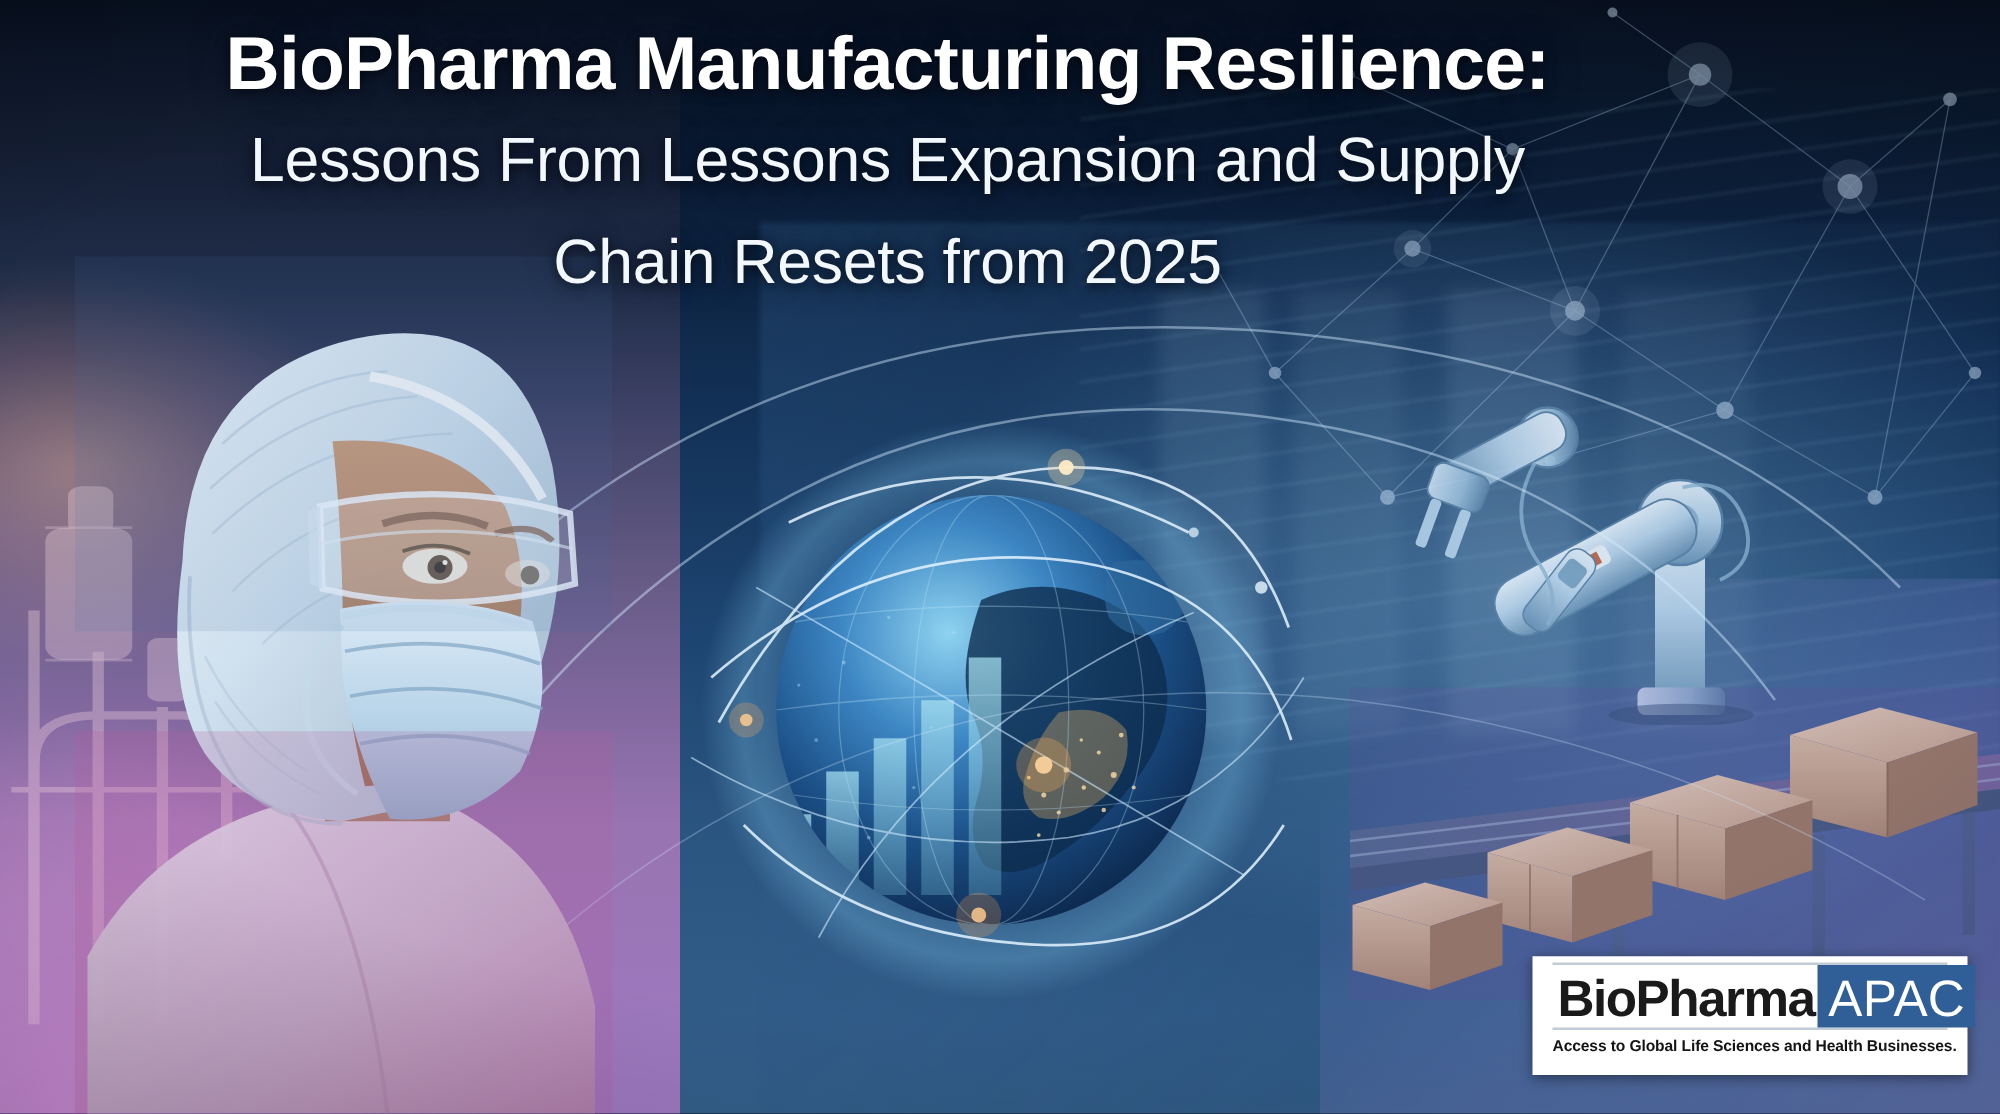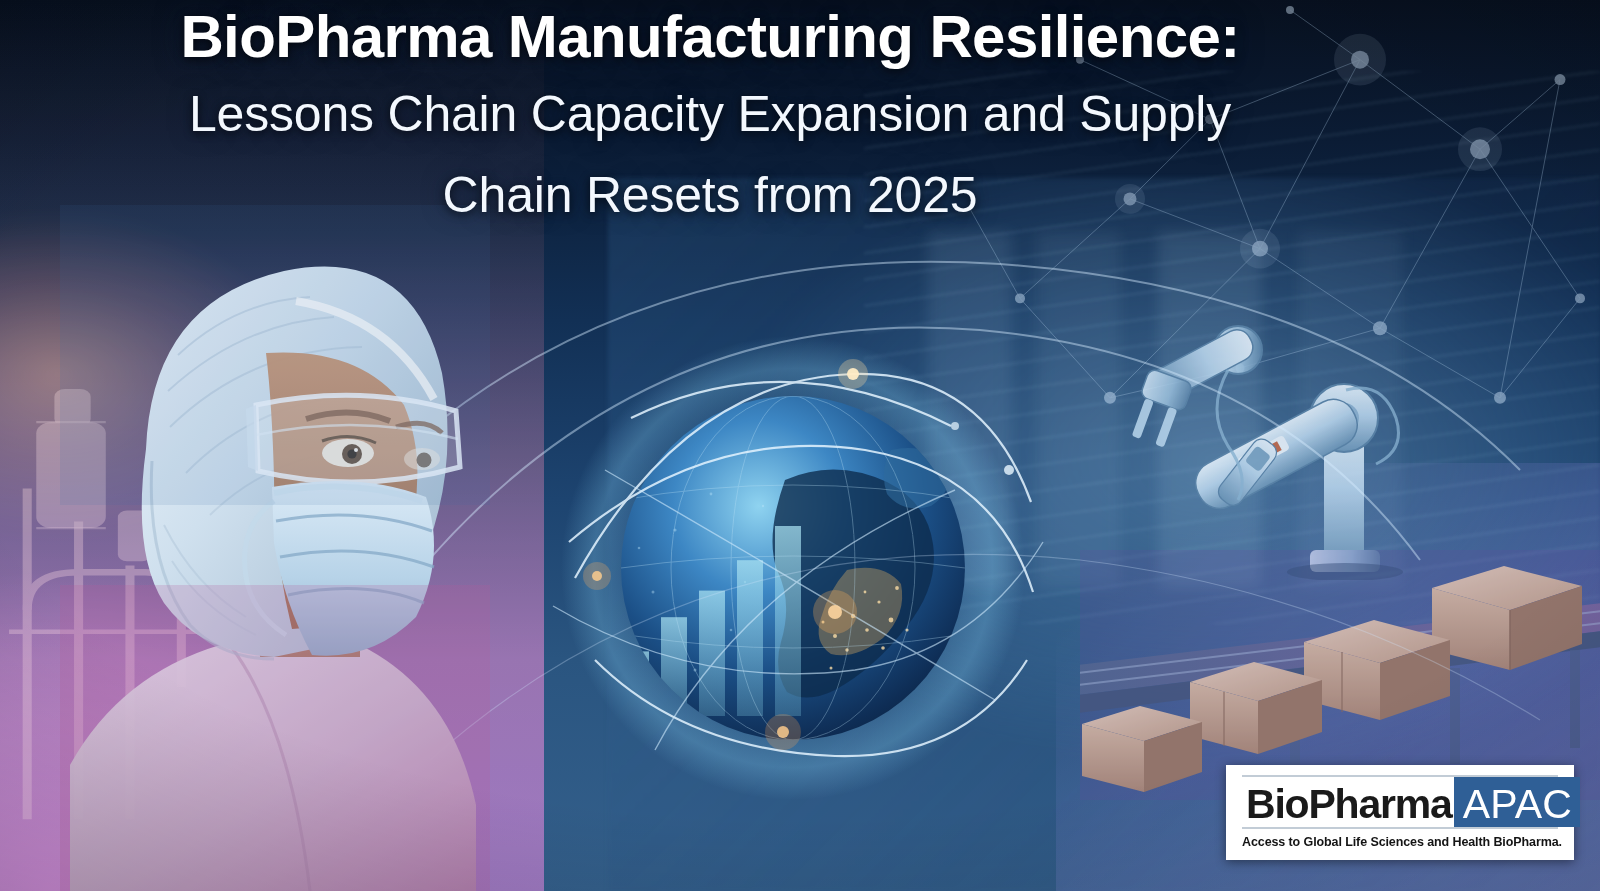--- a/index.html
+++ b/index.html
@@ -122,21 +122,21 @@
   
   .conveyor { position:absolute; left:1080px; top:470px; width:520px; height:330px; }
   .conveyor svg { width:100%; height:100%; display:block; }
 
   
   .arcs { position:absolute; inset:0; pointer-events:none; }
   .arcs svg { width:100%; height:100%; display:block; }
 
   
   .headline {
-    position:absolute; left:0; top:6px; width:1420px;
+    position:absolute; left:0; top:20px; width:1420px;
     text-align:center;
     z-index:20;
   }
   .t-line1 {
     font-size:60px; font-weight:bold; color:#ffffff;
     letter-spacing:-.6px; line-height:1.03;
     text-shadow:0 2px 10px rgba(0,0,0,.75), 0 0 28px rgba(10,25,50,.65);
     white-space:nowrap;
   }
   .t-line2, .t-line3 {
@@ -149,21 +149,21 @@
   .t-line3 { margin-top:20px; }
 
   
   .logo-box {
     position:absolute; left:1226px; top:765px;
     width:348px; height:95px;
     background:#ffffff;
     padding:10px 16px 16px;
     z-index:30;
     box-shadow:0 2px 10px rgba(0,0,0,.45);
-    display:flex; flex-direction:column; justify-content:flex-start;
+    display:flex; flex-direction:column; justify-content:flex-end;
   }
   .logo-word {
     display:flex; align-items:stretch;
     border-top:2px solid #c2ccd6;
     border-bottom:2px solid #c2ccd6;
     height:54px;
   }
   .logo-bio {
     flex:0 0 auto;
     font-size:41px; font-weight:bold; color:#1a1a1a;
@@ -593,25 +593,25 @@
 
       <rect x="0" y="380" width="430" height="306" fill="#b45a9c" opacity=".22"></rect>
       <rect x="0" y="0" width="430" height="300" fill="#3c6fa8" opacity=".12"></rect>
     </svg>
   </div>
 
   <div class="vignette"></div>
 
   <div class="headline">
     <div class="t-line1">BioPharma Manufacturing Resilience:</div>
-    <div class="t-line2">Lessons Chain Capacity Expansion and Supply</div>
+    <div class="t-line2">Lessons From Lessons Expansion and Supply</div>
     <div class="t-line3">Chain Resets from 2025</div>
   </div>
 
   <div class="logo-box">
     <div class="logo-word">
       <span class="logo-bio">BioPharma</span>
       <span class="logo-apac">APAC</span>
     </div>
-    <div class="logo-tag">Access to Global Life Sciences and Health BioPharma.</div>
+    <div class="logo-tag">Access to Global Life Sciences and Health Businesses.</div>
   </div>
 
 </div>
 
 </body></html>

